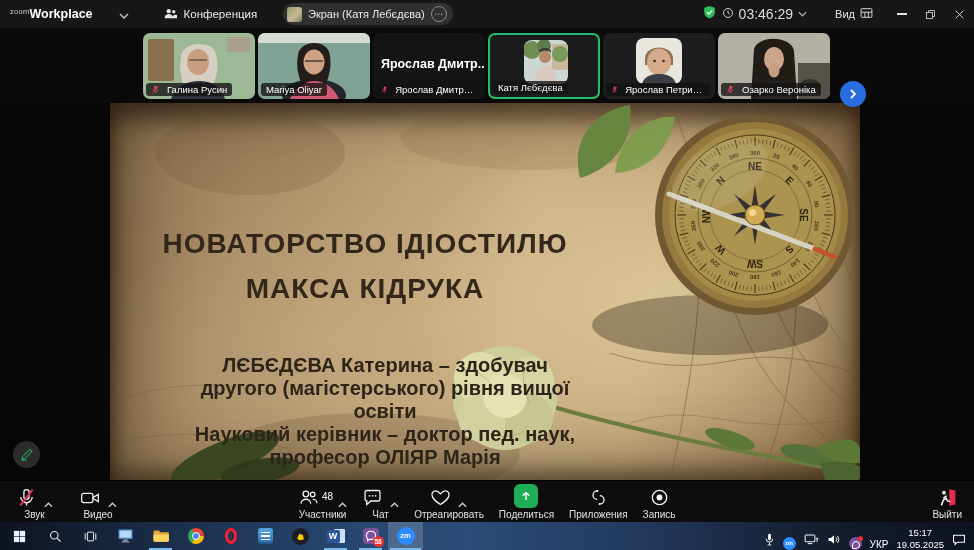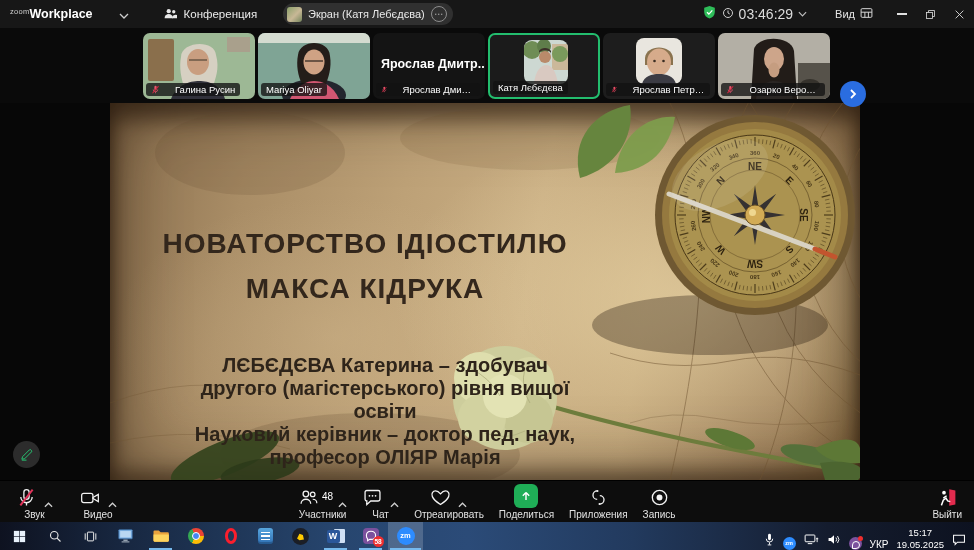--- a/index.html
+++ b/index.html
@@ -22,21 +22,21 @@
   .timerwrap { display:flex; align-items:center; gap:5px; }
   .timer { font-size:14px; color:#dcdcdc; }
   .viewwrap { display:flex; align-items:center; gap:5px; margin-left:28px; color:#e5e5e5; font-size:11px; }
   .winbtn { width:29px; height:28px; display:flex; align-items:center; justify-content:center; }
 
   
   .strip { position:absolute; left:0; top:28px; width:974px; height:75px; background:#0a0a0a; z-index:20; }
   .tile { position:absolute; top:5px; width:112px; height:66px; border-radius:7px; background:#1c1c1c; overflow:hidden; }
   .tile svg.vid { position:absolute; inset:0; }
   .tile.active { border:2.5px solid #23bd6e; }
-  .plabel { position:absolute; left:3px; bottom:3px; display:flex; align-items:center; gap:15px; background:rgba(18,18,18,.78); border-radius:3px; padding:1px 5px; max-width:104px; }
+  .plabel { position:absolute; left:3px; bottom:3px; display:flex; align-items:center; gap:7px; background:rgba(18,18,18,.78); border-radius:3px; padding:1px 5px; max-width:104px; }
   .plabel span { font-size:9.5px; color:#fff; white-space:nowrap; overflow:hidden; text-overflow:ellipsis; }
   .bigname { position:absolute; left:8px; top:24px; font-size:12.5px; font-weight:bold; color:#fff; white-space:nowrap; }
   .avatarbox { position:absolute; left:34px; top:5px; width:44px; height:44px; border-radius:8px; overflow:hidden; }
   .nextbtn { position:absolute; left:840px; top:53px; width:26px; height:26px; border-radius:50%; background:#2a6de0; display:flex; align-items:center; justify-content:center; }
 
   
   .main { position:absolute; left:0; top:103px; width:974px; height:377px; background:#070707; }
   .slide { position:absolute; left:110px; top:0; width:750px; height:377px; overflow:hidden;
     background:
       radial-gradient(ellipse 430px 260px at 78% 52%, rgba(246,228,180,.55), rgba(246,228,180,0) 70%),

